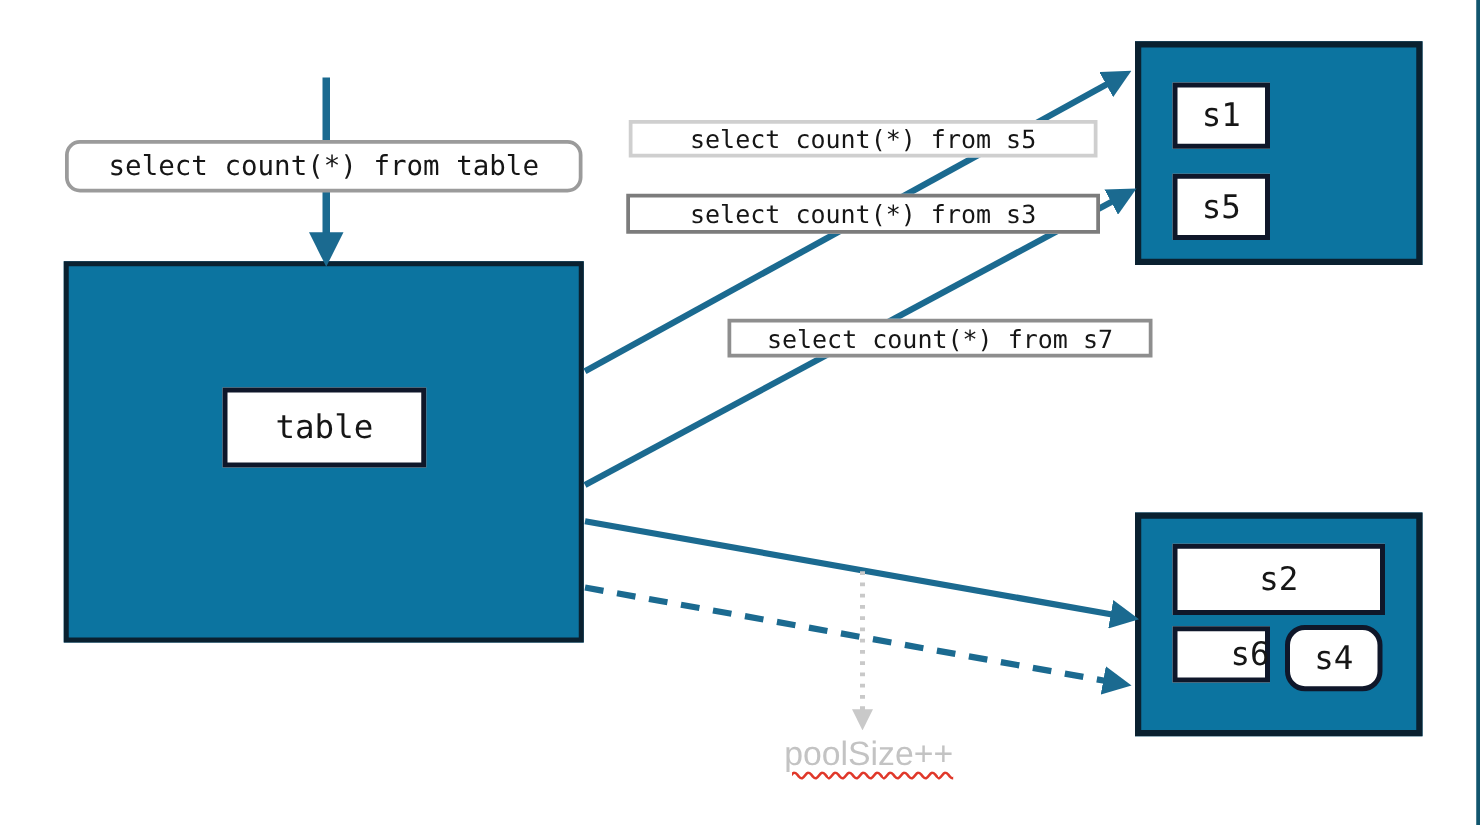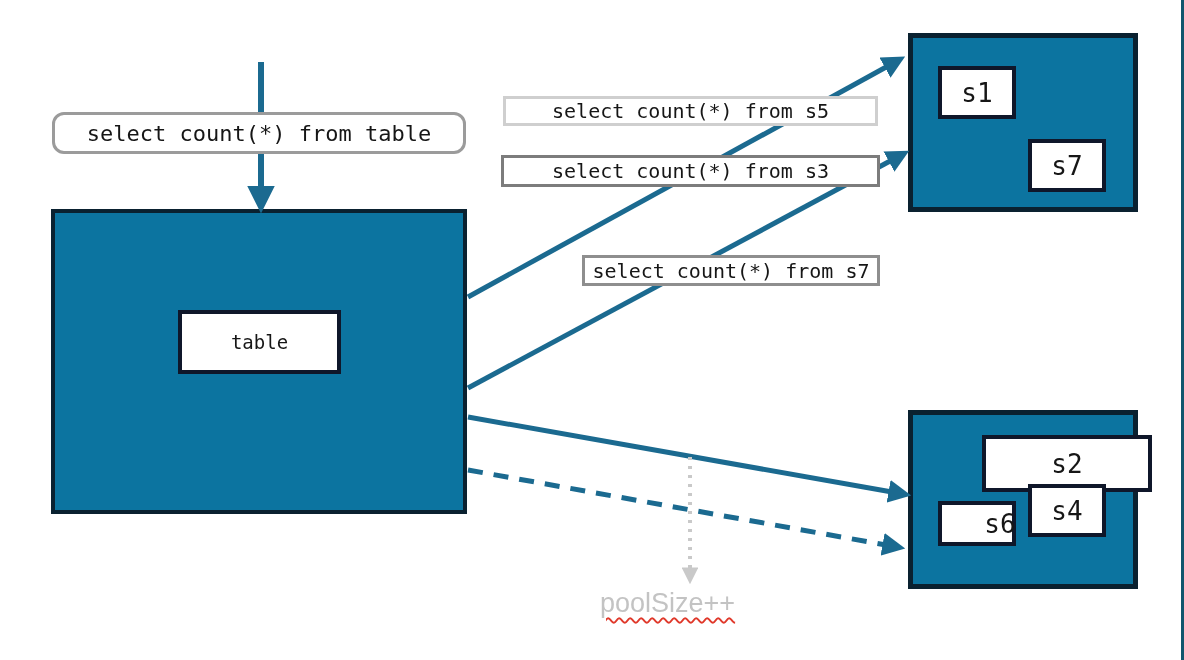--- a/index.html
+++ b/index.html
@@ -11,41 +11,41 @@
 
   
   .teal-node{position:absolute;background:#0c74a0;border:5px solid #0a2130;box-sizing:border-box;}
   .big-node{left:51px;top:209px;width:416px;height:305px;border-width:4px;}
   .pool-top{left:908px;top:33px;width:230px;height:179px;}
   .pool-bottom{left:908px;top:410px;width:230px;height:179px;}
 
   
   .green-box{position:absolute;background:#ffffff;border:4px solid #0f172a;box-sizing:border-box;
              display:flex;align-items:center;justify-content:center;font-size:26px;}
-  .table-inner{left:178px;top:310px;width:163px;height:64px;font-size:19px;}
+  .table-inner{left:178px;top:310px;width:163px;height:64px;font-size:26px;}
   .s1{left:938px;top:66px;width:78px;height:53px;}
   .s3b{left:1028px;top:66px;width:78px;height:53px;}
   .s5b{left:938px;top:139px;width:78px;height:53px;}
   .s7b{left:1028px;top:139px;width:78px;height:53px;}
-  .s2b{left:938px;top:435px;width:170px;height:57px;margin-left:44px;}
+  .s2b{left:938px;top:435px;width:170px;height:57px;}
   .s6b{left:938px;top:501px;width:78px;height:45px;padding-left:46px;}
-  .s4b{left:1028px;top:484px;width:78px;height:53px;}
+  .s4b{left:1028px;top:500px;width:78px;height:53px;border-radius:16px;}
 
   
   .qlabel{position:absolute;background:#ffffff;border:3px solid #8e8e8e;border-radius:0;
           box-sizing:border-box;display:flex;align-items:center;justify-content:center;
           font-size:20px;white-space:nowrap;}
   .q-table{left:52px;top:112px;width:414px;height:42px;border-color:#9b9b9b;border-radius:12px;font-size:22px;}
   .q-s5{left:503px;top:96px;width:375px;height:30px;border-color:#cfcfcf;z-index:3;}
   .q-s3{left:501px;top:124px;width:379px;height:32px;border-color:#7c7c7c;z-index:4;margin-top:31px;}
-  .q-s7{left:582px;top:255px;width:298px;height:31px;}
+  .q-s7{left:582px;top:255px;width:340px;height:31px;}
   .q-s2{left:505px;top:424px;width:372px;height:31px;}
   .q-est{left:509px;top:512px;width:373px;height:32px;}
 
-  .poolsize{position:absolute;left:600px;top:588px;width:190px;
+  .poolsize{position:absolute;left:600px;top:588px;width:190px;text-align:center;
             font-family:"Liberation Sans", sans-serif;font-size:27px;color:#c3c3c3;
             text-decoration-line:underline;text-decoration-style:wavy;
             text-decoration-color:#e0382a;text-decoration-thickness:2px;text-underline-offset:5px;}
 
   .right-strip{position:absolute;left:1181px;top:0;width:3px;height:660px;background:#11566e;z-index:5;}
 </style>
 </head>
 <body>
 
 <div class="canvas">
@@ -81,22 +81,22 @@
 
   <div class="layer-labels">
 
     <div class="green-box table-inner">
       <span>table</span>
     </div>
 
     <div class="green-box s1">
       <span>s1</span>
     </div>
-    <div class="green-box s7b">
-      <span>s7</span>
+    <div class="green-box s5b">
+      <span>s5</span>
     </div>
 
     <div class="green-box s2b">
       <span>s2</span>
     </div>
     <div class="green-box s6b">
       <span>s6</span>
     </div>
     <div class="green-box s4b">
       <span>s4</span>

